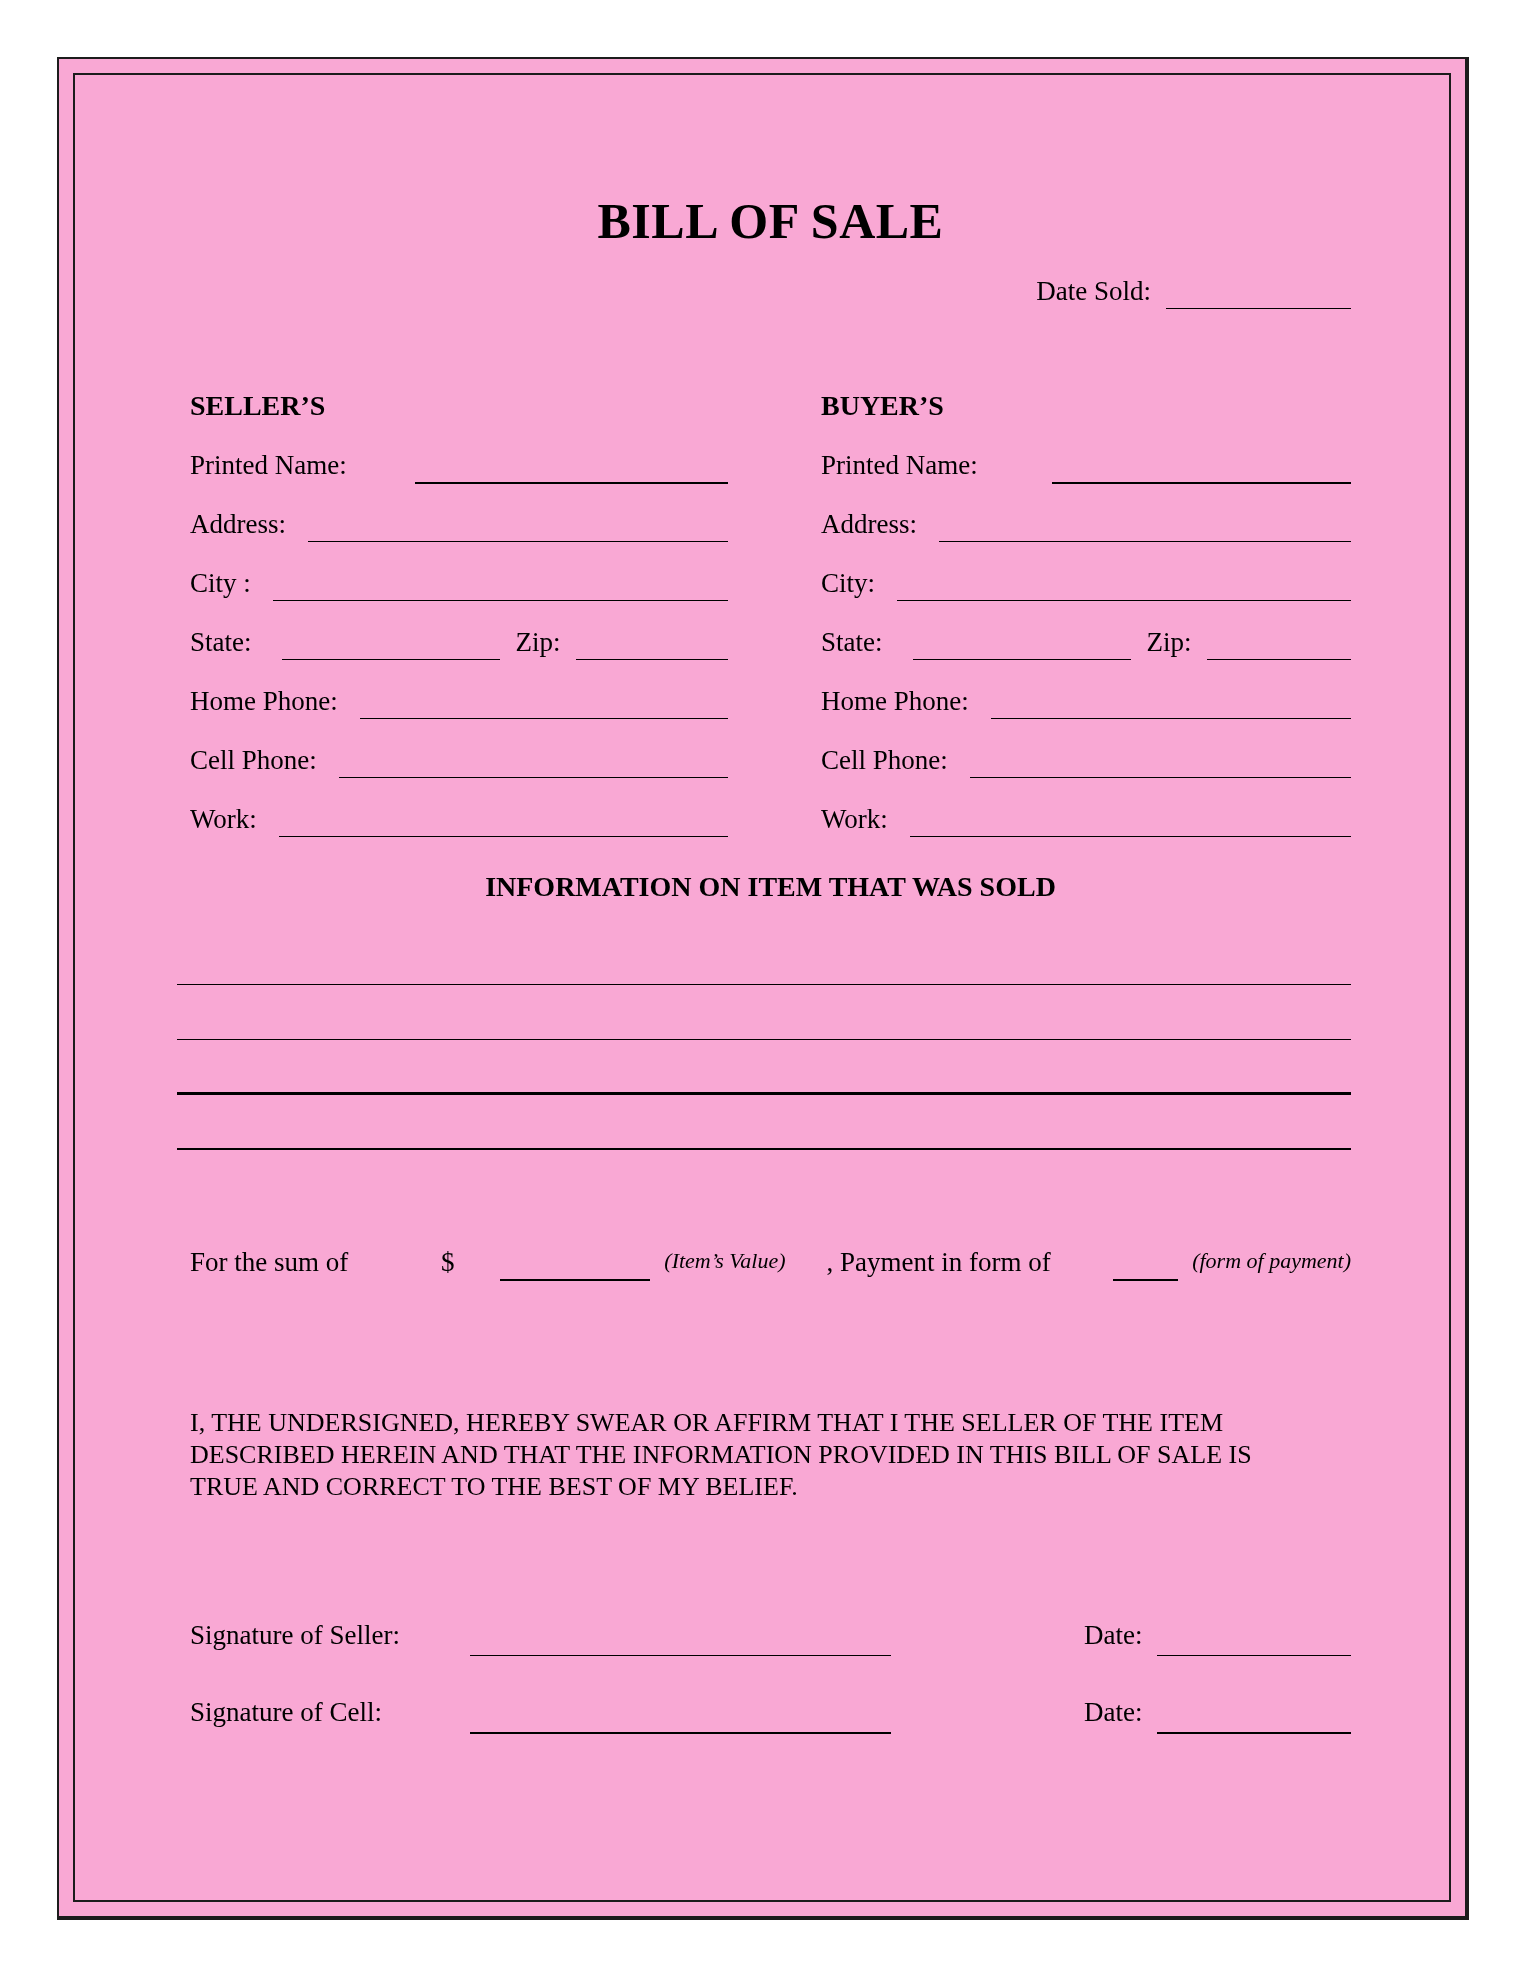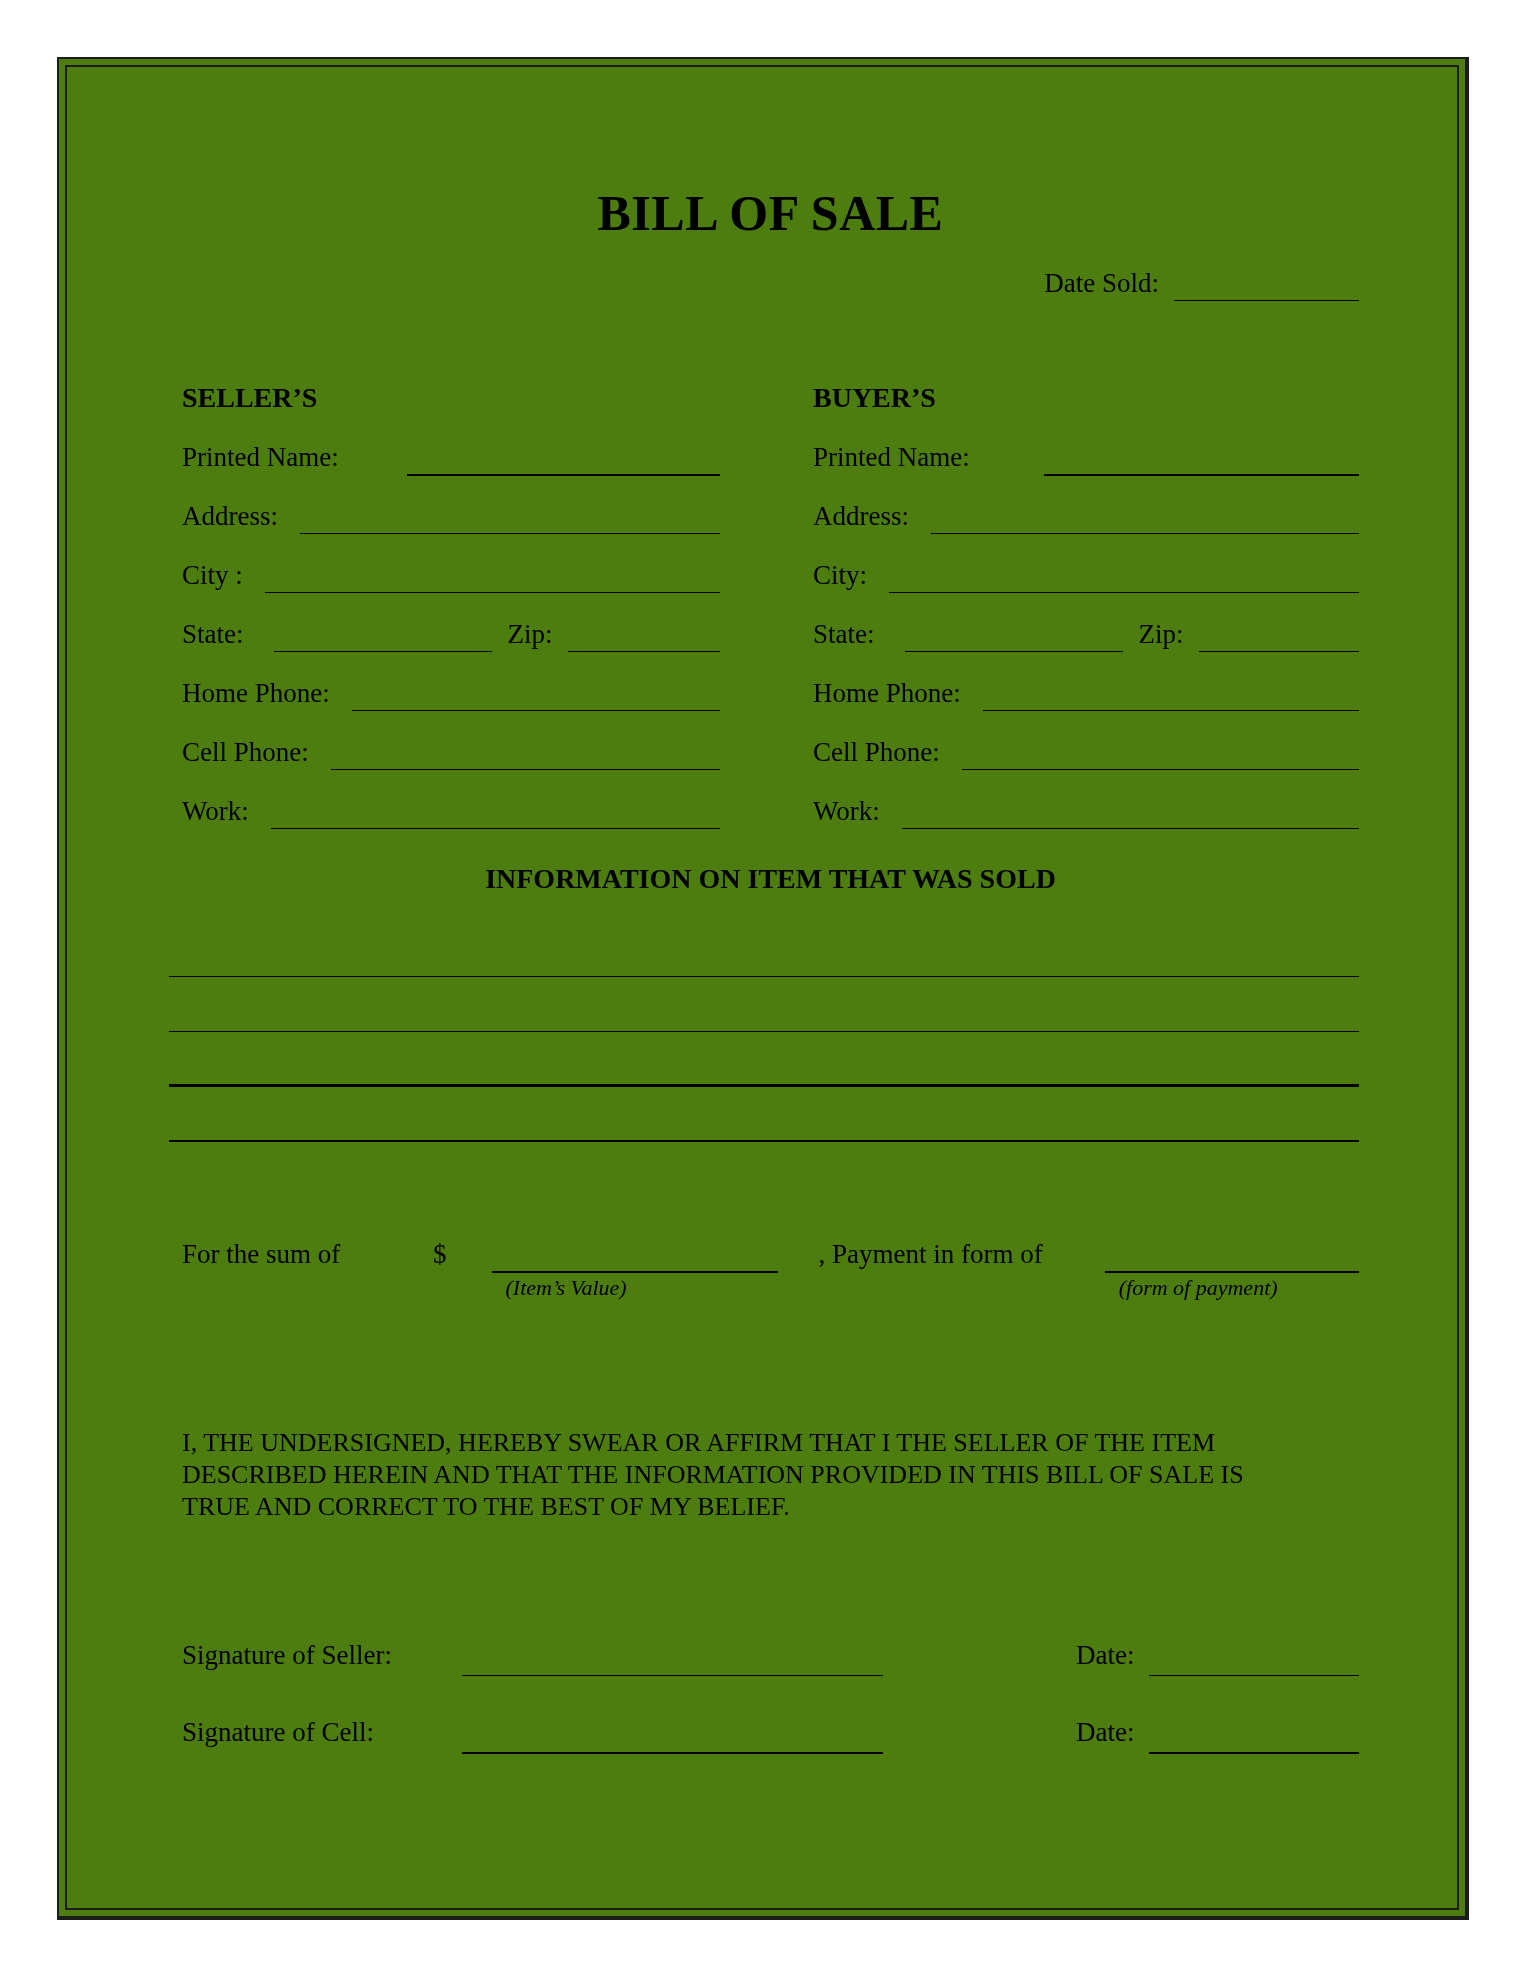--- a/index.html
+++ b/index.html
@@ -10,22 +10,22 @@
     color: #000;
     position: relative;
   }
   .page {
     position: absolute;
     left: 57px; top: 57px;
     width: 1412px; height: 1863px;
     border: 2px solid #1c1c1c;
     border-right-width: 4px;
     border-bottom-width: 4px;
-    padding: 6px;
-    background: #4d7c0f;
+    padding: 14px;
+    background: #f9a8d4;
   }
   .page-inner {
     width: 100%; height: 100%;
     border: 2px solid #1c1c1c;
     overflow: hidden;
   }
   .content { margin-left: 115px; margin-right: 98px; }
 
   .title {
     margin-top: 118px;
@@ -88,21 +88,21 @@
 
   .sum-row {
     margin-top: 96px;
     display: flex;
     align-items: baseline;
     font-size: 27px;
     line-height: 33px;
     gap: 28px;
   }
   .sum-label { display: inline-block; min-width: 223px; }
-  .cap-field { display: inline-flex; flex-direction: column; }
+  .cap-field { display: inline-flex; }
   .cap-field .field { margin-left: 0; }
   .cap-field .caption {
     font-style: italic;
     font-size: 22px;
     line-height: 26px;
     margin-top: 2px;
     margin-left: 14px;
     white-space: nowrap;
   }
   .items-value-wrap { flex: none; width: 286px; margin-left: 17px; }

